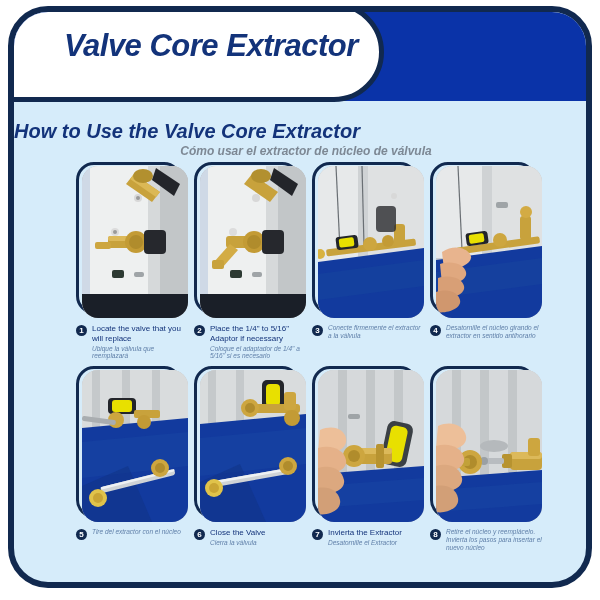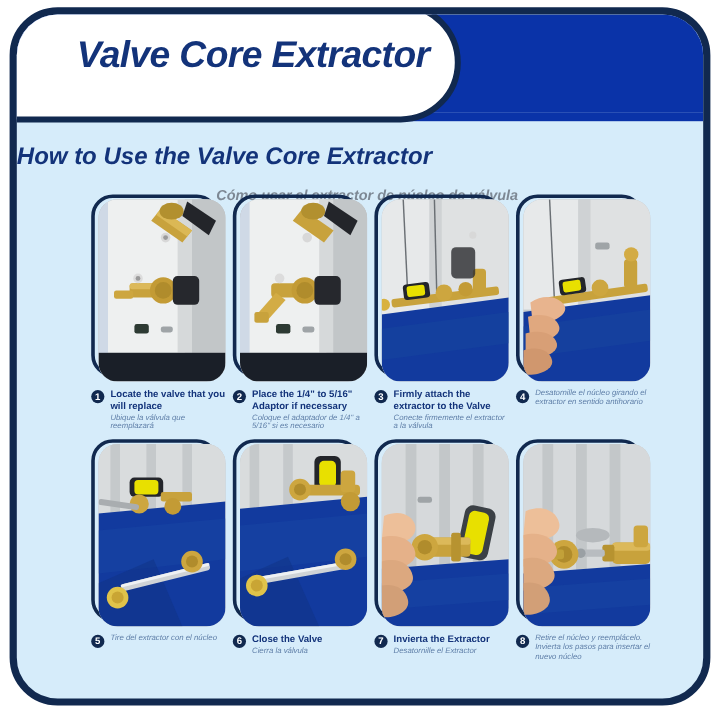--- a/index.html
+++ b/index.html
@@ -43,21 +43,21 @@
     font-size:16px;font-weight:bold;font-style:italic;
     color:#8f9aa5;white-space:nowrap;
   }
 
   
   .h2{
     position:absolute;left:0;top:108px;width:584px;text-align:left;
     font-size:20px;font-weight:bold;font-style:italic;color:#13337a;
   }
   .h3{
-    position:absolute;left:0;top:144px;width:584px;text-align:center;
+    position:absolute;left:0;top:132px;width:584px;text-align:center;
     font-size:12px;font-weight:bold;font-style:italic;color:#7d8894;
   }
 
   
   .grid{position:absolute;left:0;top:150px;width:584px;}
   .row{position:relative;height:204px;}
   .cell{position:absolute;top:0;width:112px;}
   .c0{left:62px;} .c1{left:180px;} .c2{left:298px;} .c3{left:416px;}
 
   .photowrap{position:relative;width:112px;height:158px;}
@@ -71,21 +71,21 @@
   }
   .photo svg{display:block;width:106px;height:152px;}
 
   
   .cap{position:relative;margin-top:4px;padding-left:16px;}
   .badge{
     position:absolute;left:0;top:1px;width:11px;height:11px;border-radius:50%;
     background:#11294f;color:#ffffff;font-size:8px;font-weight:bold;
     line-height:11px;text-align:center;
   }
-  .en{font-size:8px;font-weight:bold;color:#13337a;line-height:1.22;}
+  .en{font-size:8px;font-weight:normal;color:#13337a;line-height:1.22;}
   .es{font-size:6.5px;font-style:italic;color:#5f7fa8;line-height:1.2;margin-top:1px;}
 </style>
 </head>
 <body>
 
 <div class="poster">
   <div class="frame">
 
     <div class="topband"></div>
     <div class="bandline"></div>
@@ -201,21 +201,20 @@
                   <rect x="76" y="58" width="11" height="22" rx="3" fill="#c8a23c"></rect>
                   <circle cx="2" cy="88" r="5" fill="#d8b23f"></circle>
                 </g>
                 <rect x="58" y="40" width="20" height="26" rx="4" fill="#2a2c30" opacity="0.8"></rect>
                 <circle cx="76" cy="30" r="3" fill="#d8d8d8"></circle>
               </svg>
             </div>
           </div>
           <div class="cap">
             <div class="badge">3</div>
-            <div class="en">Firmly attach the extractor to the Valve</div>
             <div class="es">Conecte firmemente el extractor a la válvula</div>
           </div>
         </div>
 
         <div class="cell c3">
           <div class="photowrap">
             <div class="outline"></div>
             <div class="photo">
               <svg viewBox="0 0 106 152">
                 <rect width="106" height="152" fill="#c6cacd"></rect>

